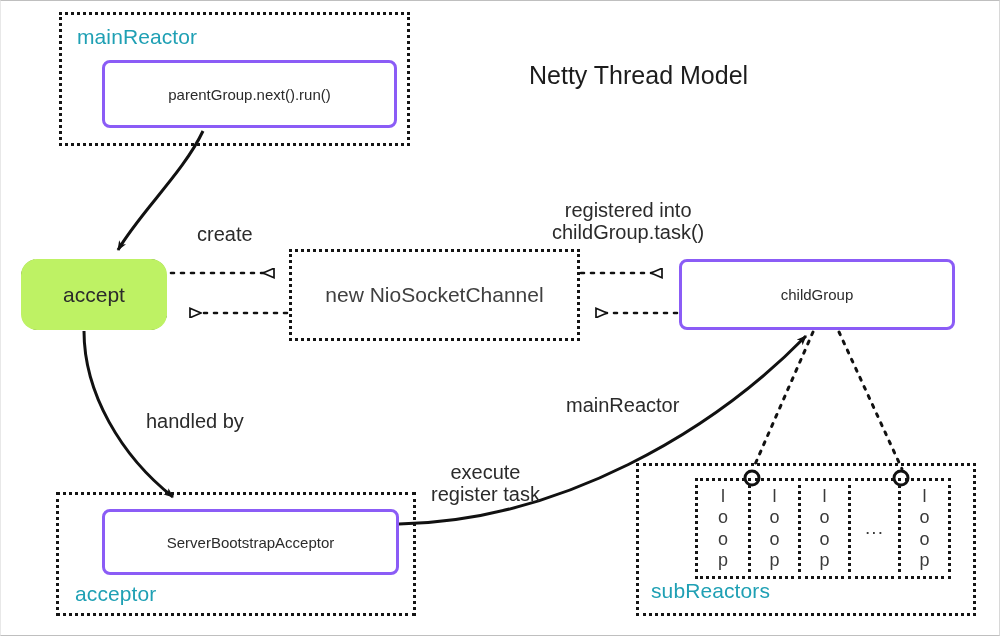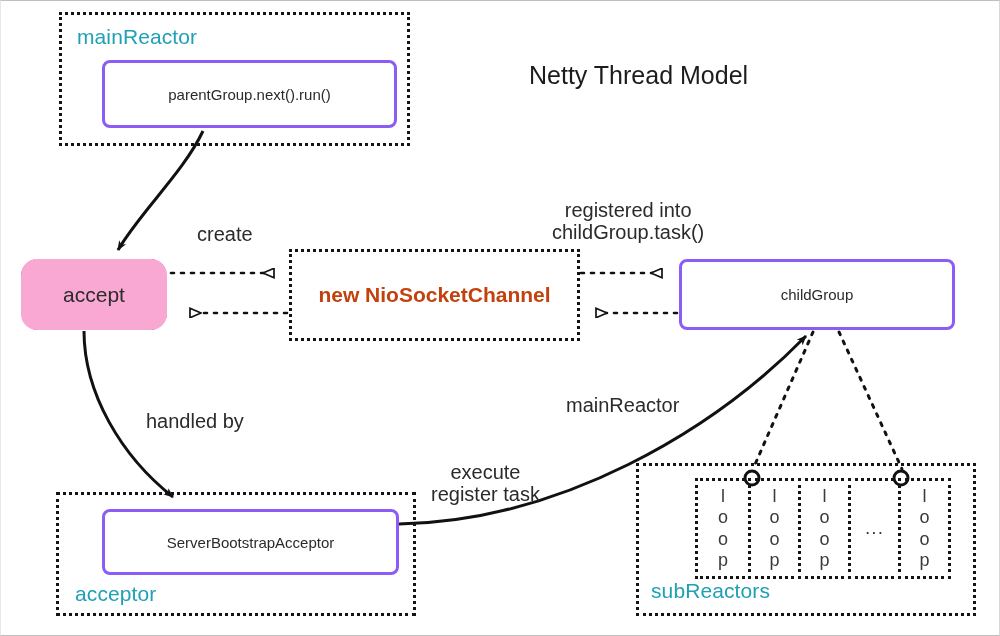--- a/index.html
+++ b/index.html
@@ -53,41 +53,40 @@
     justify-content: center;
     color: #2b2b2b;
     font-size: 15px;
     white-space: nowrap;
   }
   
   .node-dashdot {
     position: absolute;
     box-sizing: border-box;
     border-radius: 16px;
-    background: #f9a8d4;
+    background: #bef264;
     display: flex;
     align-items: center;
     justify-content: center;
     color: #2b2b2b;
     font-size: 21px;
     white-space: nowrap;
   }
   
   .node-dotted {
     position: absolute;
     box-sizing: border-box;
     border: 3px dotted #141414;
     background: #ffffff;
     display: flex;
     align-items: center;
     justify-content: center;
-    color: #c2410c;
+    color: #404040;
     font-size: 21px;
     white-space: nowrap;
-    font-weight: bold;
   }
   
   #diagram-title {
     position: absolute;
     color: #1c1c1c;
     font-size: 25px;
     white-space: nowrap;
   }
   
   .edge-label {

